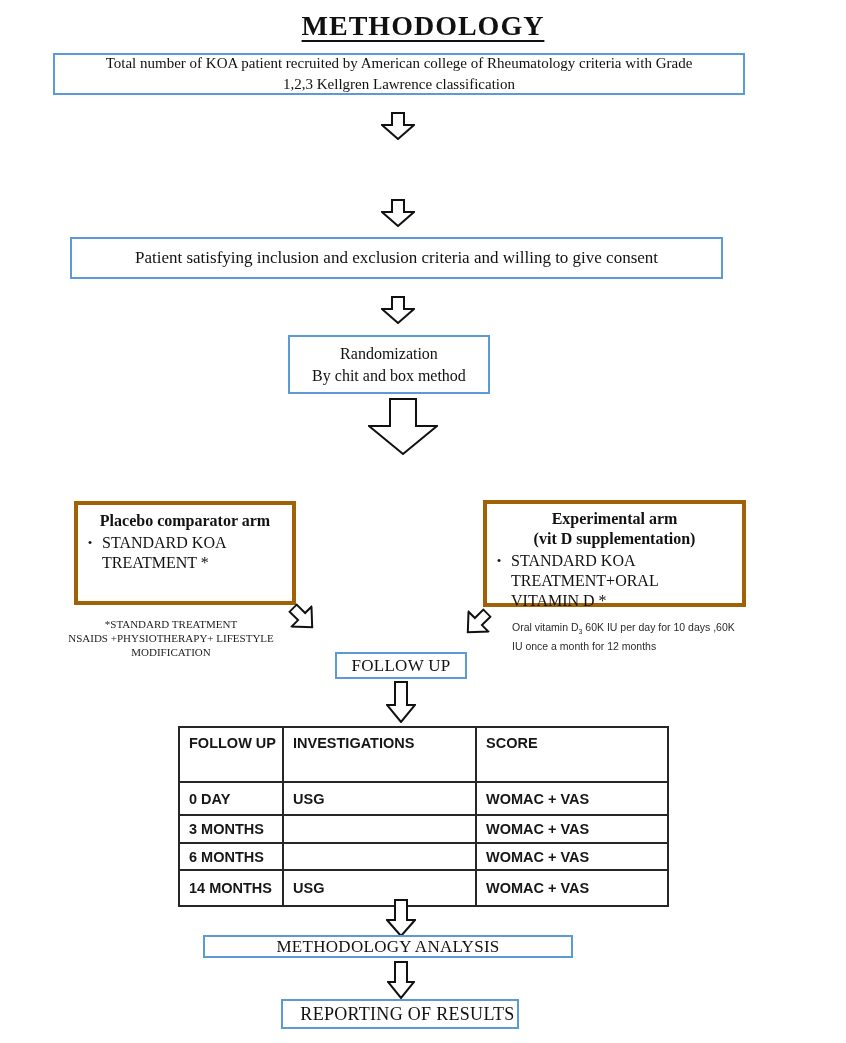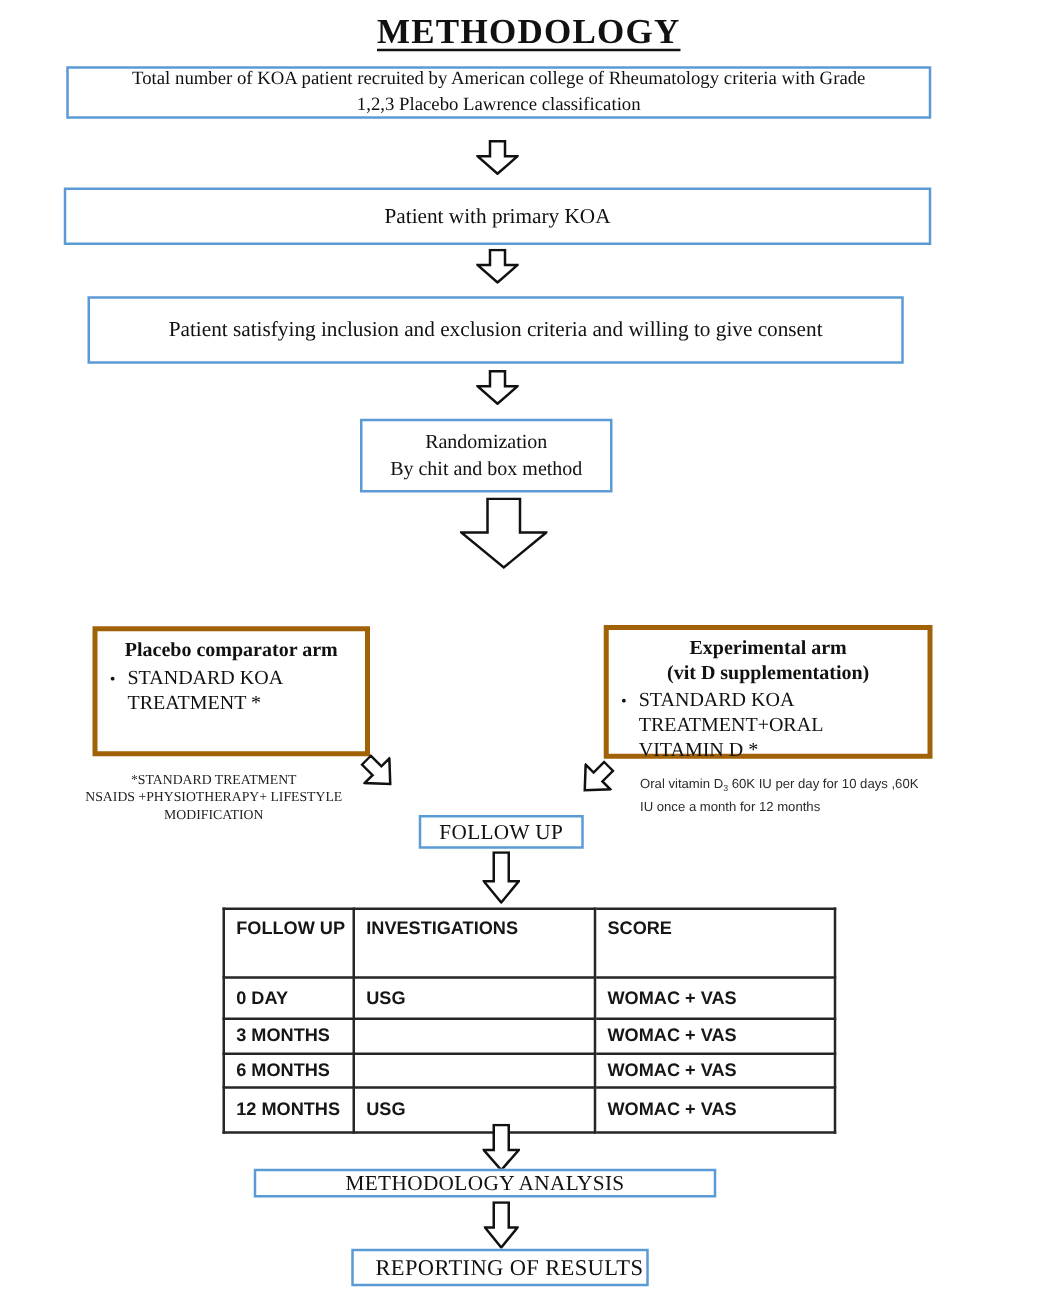--- a/index.html
+++ b/index.html
@@ -30,39 +30,38 @@
 </head>
 <body>
 
 <div id="canvas">
 
   <div class="abs title" style="left:0;top:10;width:846px;top:10px;">METHODOLOGY</div>
 
   <div class="abs box-blue" style="left:53px;top:53px;width:692px;height:42px;">
     <div class="serif15">
       <div>Total number of KOA patient recruited by American college of Rheumatology criteria with Grade</div>
-      <div>1,2,3 Placebo Lawrence classification</div>
+      <div>1,2,3 Kellgren Lawrence classification</div>
     </div>
   </div>
 
   <div class="abs" style="left:381px;top:112px;">
     <svg class="arrow" width="34" height="28" viewBox="0 0 34 28">
       <polygon points="11,1 23,1 23,13 33,13 17,27 1,13 11,13" fill="#fff" stroke="#111" stroke-width="2"></polygon>
     </svg>
   </div>
 
-  <div class="abs box-blue serif17" style="left:51px;top:150px;width:694px;height:46px;">Patient with primary KOA</div>
 
   <div class="abs" style="left:381px;top:199px;">
     <svg class="arrow" width="34" height="28" viewBox="0 0 34 28">
       <polygon points="11,1 23,1 23,13 33,13 17,27 1,13 11,13" fill="#fff" stroke="#111" stroke-width="2"></polygon>
     </svg>
   </div>
 
-  <div class="abs box-blue serif17" style="left:70px;top:237px;width:653px;height:54px;">Patient satisfying inclusion and exclusion criteria and willing to give consent</div>
+  <div class="abs box-blue serif17" style="left:70px;top:237px;width:653px;height:42px;">Patient satisfying inclusion and exclusion criteria and willing to give consent</div>
 
   <div class="abs" style="left:381px;top:296px;">
     <svg class="arrow" width="34" height="28" viewBox="0 0 34 28">
       <polygon points="11,1 23,1 23,13 33,13 17,27 1,13 11,13" fill="#fff" stroke="#111" stroke-width="2"></polygon>
     </svg>
   </div>
 
   <div class="abs box-blue" style="left:288px;top:335px;width:202px;height:59px;">
     <div style="font-size:16px;line-height:22px;">
       <div>Randomization</div>
@@ -152,21 +151,21 @@
       <td>3 MONTHS</td>
       <td></td>
       <td>WOMAC + VAS</td>
     </tr>
     <tr style="height:27px;">
       <td>6 MONTHS</td>
       <td></td>
       <td>WOMAC + VAS</td>
     </tr>
     <tr style="height:36px;">
-      <td>12 MONTHS</td>
+      <td>14 MONTHS</td>
       <td>USG</td>
       <td>WOMAC + VAS</td>
     </tr>
   </tbody>
     </table>
 
   <div class="abs" style="left:386px;top:899px;">
     <svg class="arrow" width="30" height="38" viewBox="0 0 30 38">
       <polygon points="9,1 21,1 21,21 29,21 15,37 1,21 9,21" fill="#fff" stroke="#111" stroke-width="2"></polygon>
     </svg>

